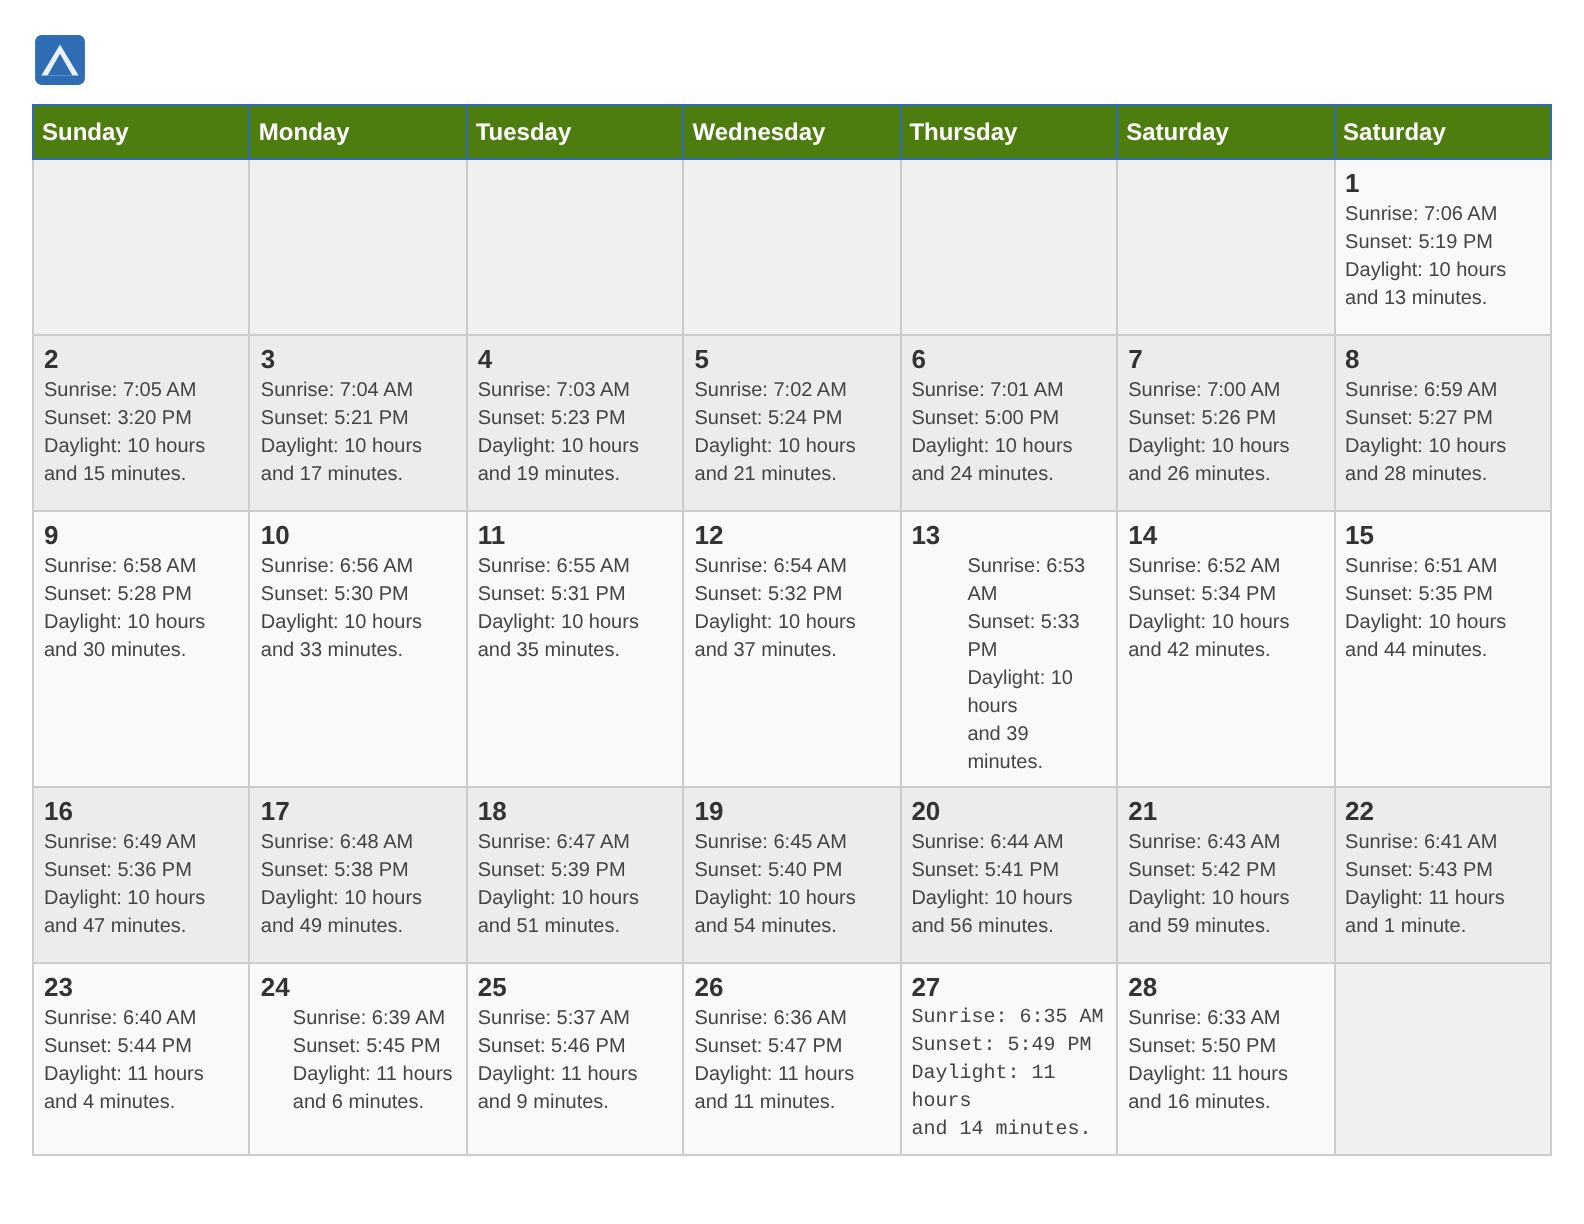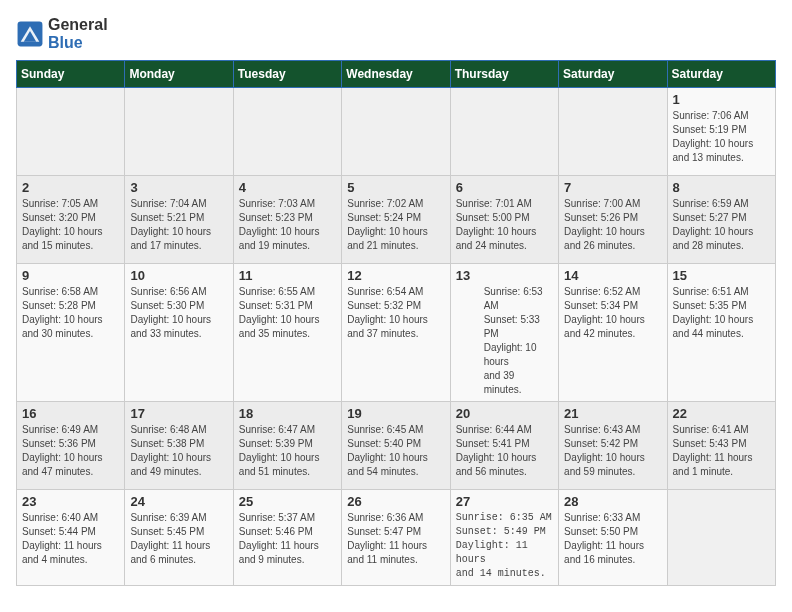--- a/index.html
+++ b/index.html
@@ -36,21 +36,21 @@
     }
     .location-title {
       font-size: 15px;
       color: #555;
     }
     table {
       width: 100%;
       border-collapse: collapse;
     }
     thead th {
-      background: #14532d;
+      background: #4d7c0f;
       color: #fff;
       font-size: 12px;
       font-weight: bold;
       padding: 6px 4px;
       text-align: left;
       border: 1px solid #2e6db4;
     }
     tbody td {
       border: 1px solid #ccc;
       vertical-align: top;
@@ -85,24 +85,20 @@
 </head>
 <body>
 
 <div class="header-area">
   <div class="logo">
     <svg class="logo-icon" viewBox="0 0 36 36">
       <rect x="2" y="2" width="32" height="32" rx="4" fill="#2e6db4"></rect>
       <polygon points="18,8 30,28 6,28" fill="white" opacity="0.9"></polygon>
       <polygon points="18,14 26,28 10,28" fill="#2e6db4"></polygon>
     </svg>
-    <div>
-      <div style="font-size:16px;font-weight:bold;color:#333;">General</div>
-      <div style="font-size:16px;font-weight:bold;color:#2e6db4;">Blue</div>
-    </div>
   </div>
   <div class="title-area">
     <div class="month-title"></div>
     <div class="location-title"></div>
   </div>
 </div>
 
 <table>
   <thead>
     <tr>
@@ -287,21 +283,21 @@
       <tr>
         <td>
           <span class="day-num">23</span>
           <div class="day-detail" style="white-space: pre-line;">Sunrise: 6:40 AM
 Sunset: 5:44 PM
 Daylight: 11 hours
 and 4 minutes.</div>
         </td>
         <td>
           <span class="day-num">24</span>
-          <div class="day-detail" style="white-space: pre-line;">Sunrise: 6:39 AM
+          <div class="day-detail" style="white-space: pre-line; margin-left: 16px;">Sunrise: 6:39 AM
 Sunset: 5:45 PM
 Daylight: 11 hours
 and 6 minutes.</div>
         </td>
         <td>
           <span class="day-num">25</span>
           <div class="day-detail" style="white-space: pre-line;">Sunrise: 5:37 AM
 Sunset: 5:46 PM
 Daylight: 11 hours
 and 9 minutes.</div>

